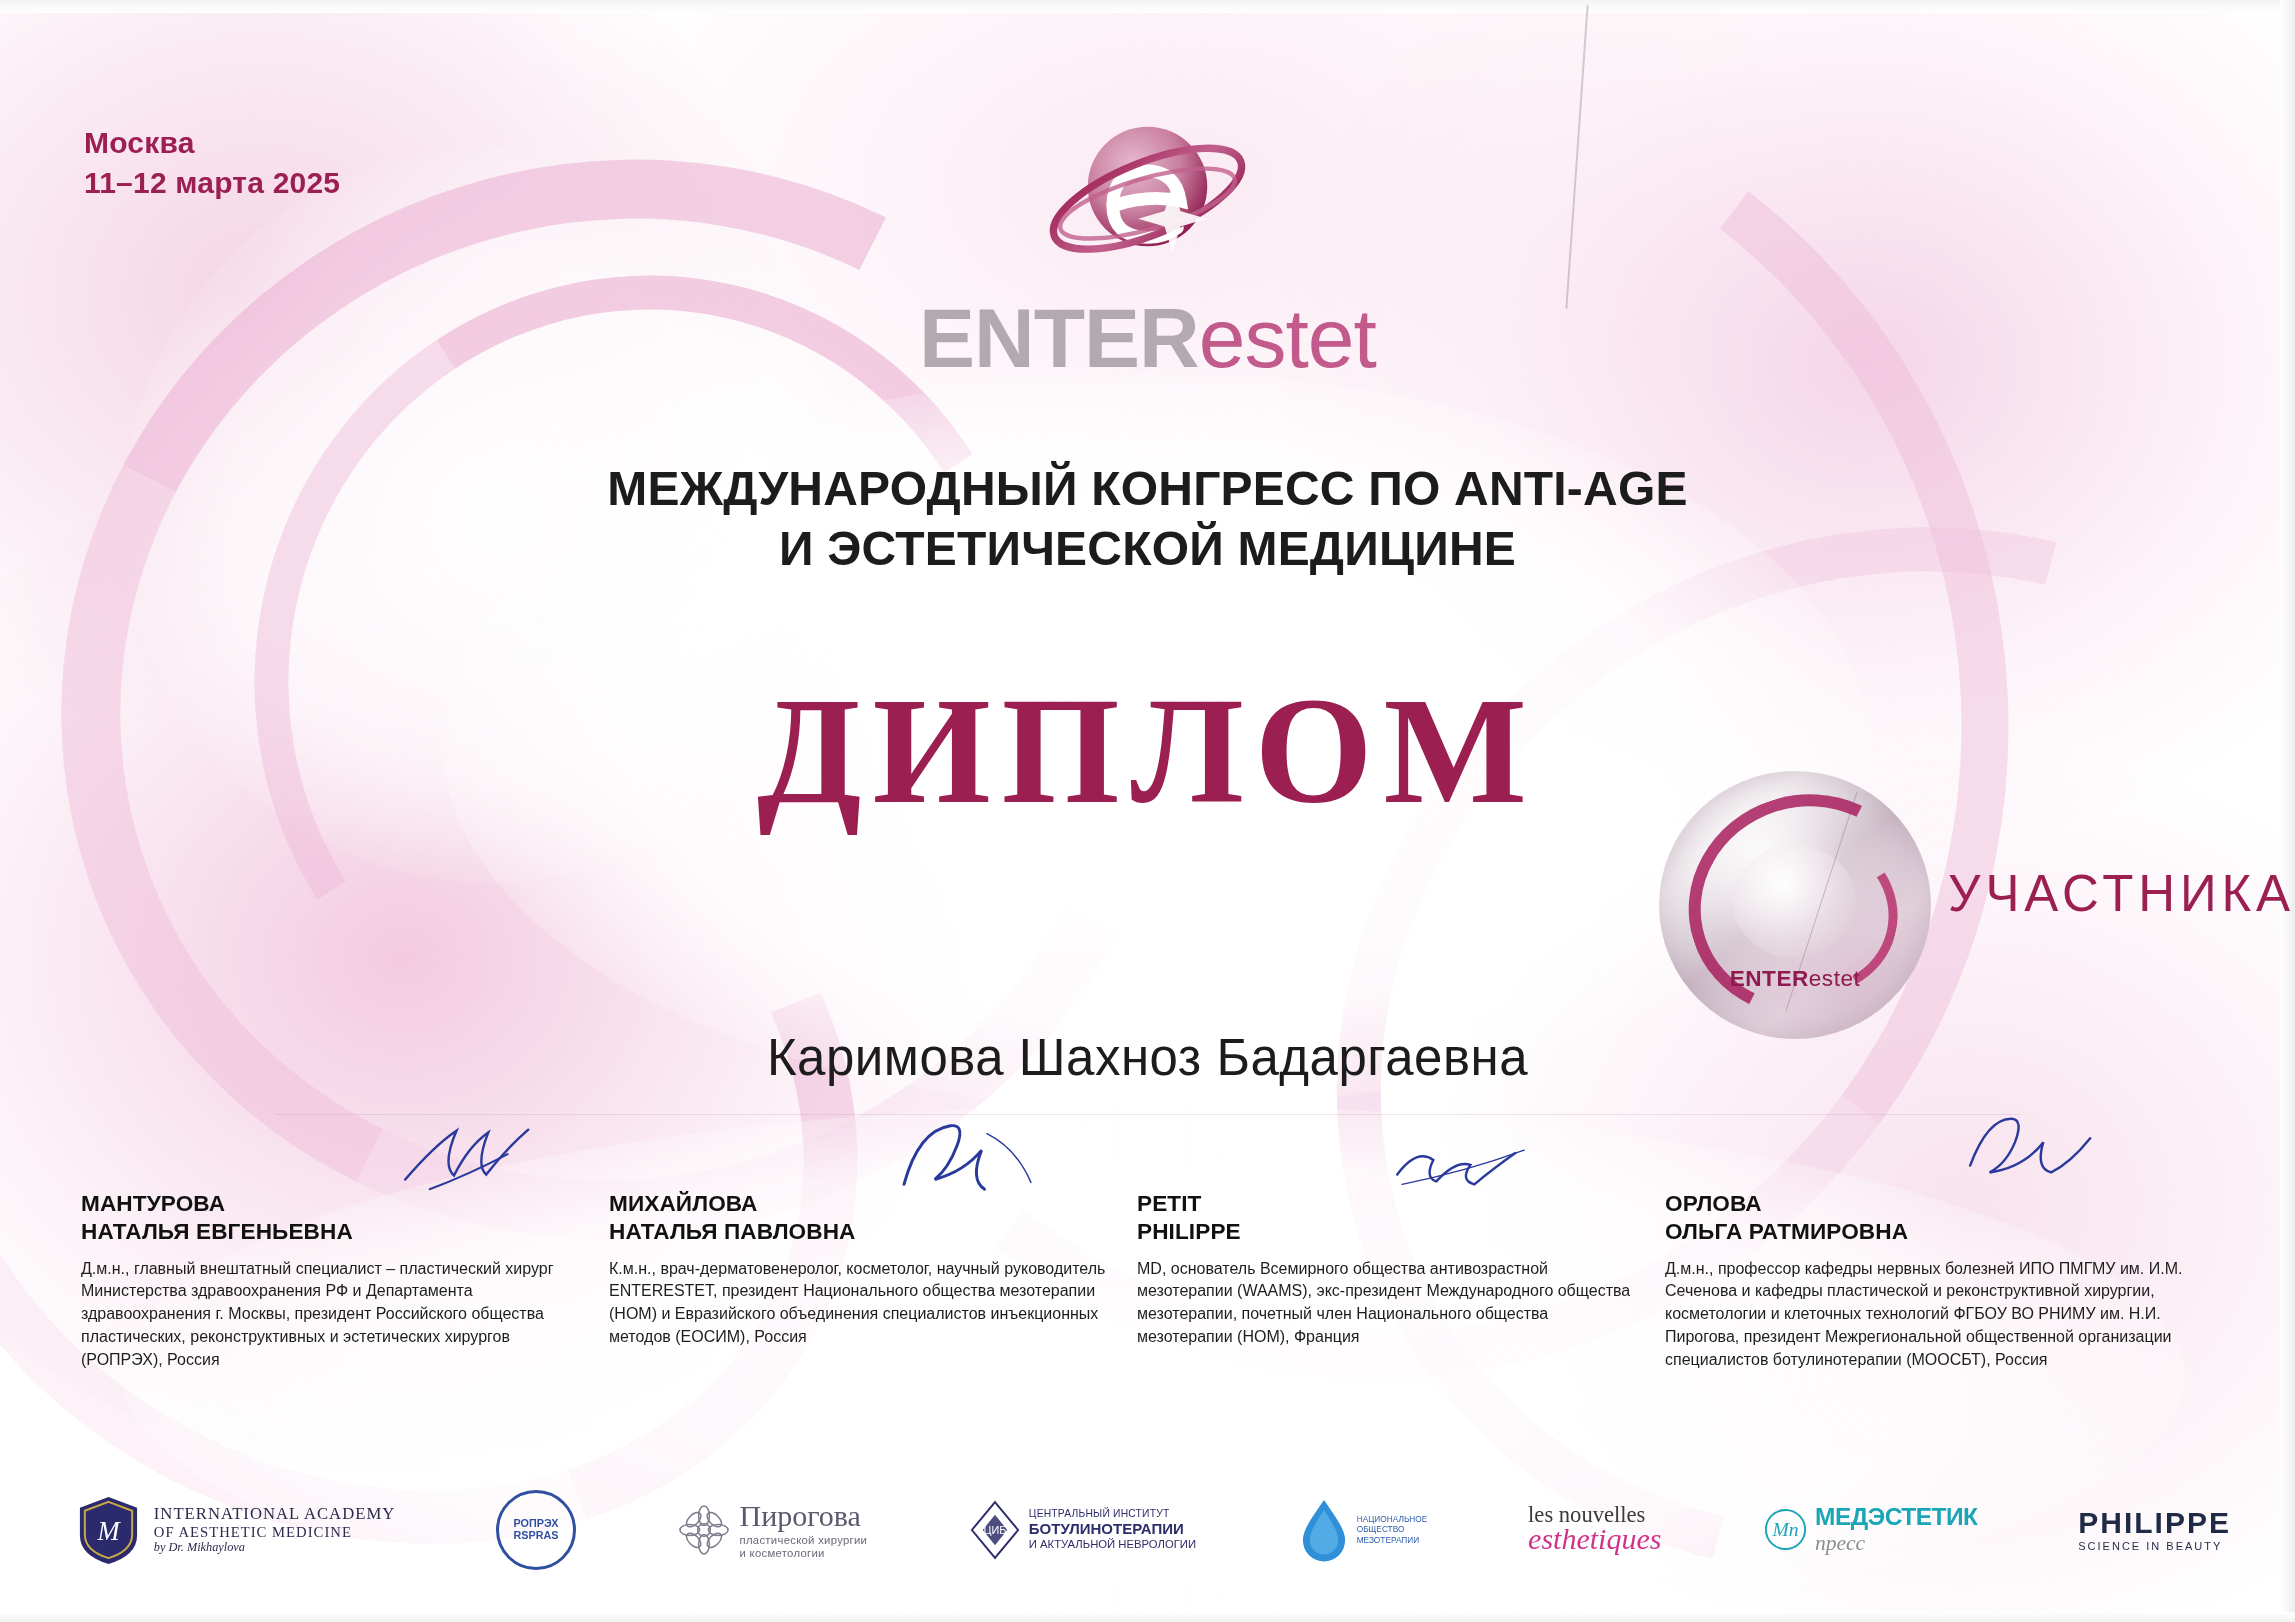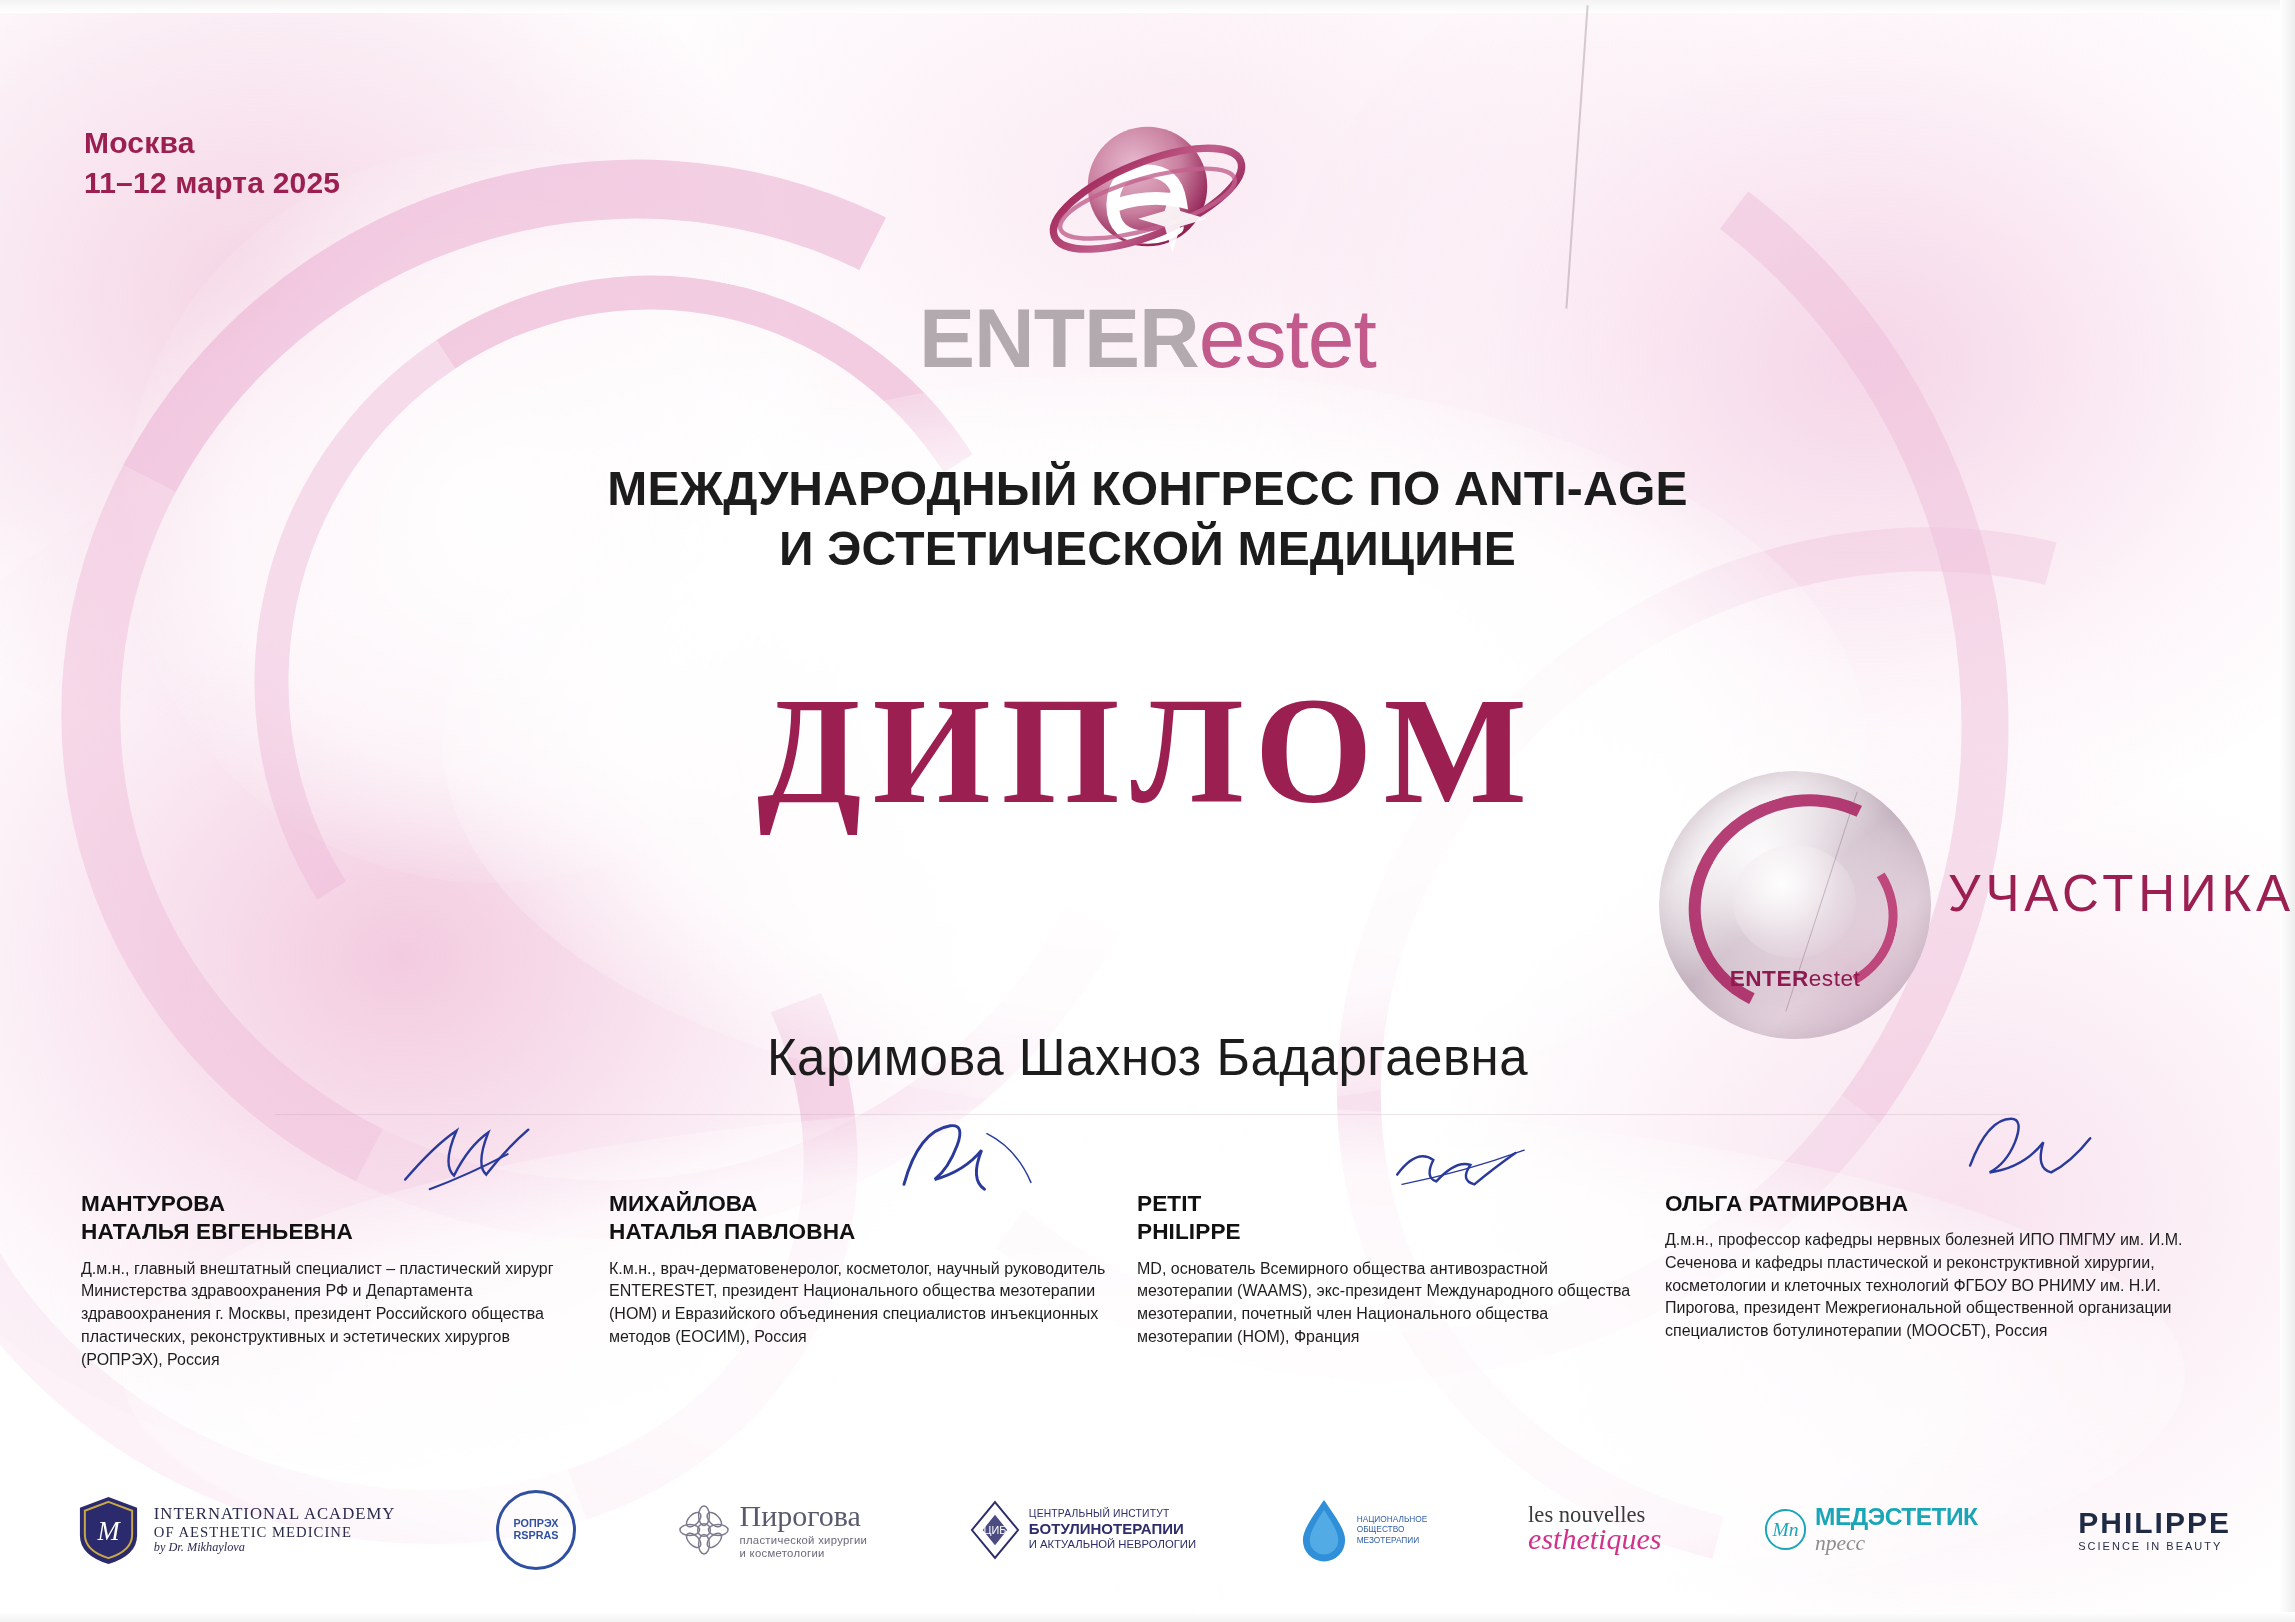--- a/index.html
+++ b/index.html
@@ -398,20 +398,21 @@
         <div>PHILIPPE</div>
       </div>
       <div class="signer-desc">MD, основатель Всемирного общества антивозрастной мезотерапии (WAAMS), экс-президент Международного общества мезотерапии, почетный член Национального общества мезотерапии (НОМ), Франция</div>
     </div>
 
     <div class="signer" style="width:540px; padding-right:0;">
       <svg class="sig-scribble" style="left:290px; top:-83px;" viewBox="0 0 330 170">
         <path d="M30 120 q36 -96 84 -96 q26 0 8 48 q-18 44 -52 62 q70 -10 110 -62 q-16 54 16 62 q40 -20 80 -70" fill="none" stroke="#2a3a9c" stroke-width="5" stroke-linecap="round"></path>
       </svg>
       <div class="signer-name">
+        <div>ОРЛОВА</div>
         <div>ОЛЬГА РАТМИРОВНА</div>
       </div>
       <div class="signer-desc">Д.м.н., профессор кафедры нервных болезней ИПО ПМГМУ им. И.М. Сеченова и кафедры пластической и реконструктивной хирургии, косметологии и клеточных технологий ФГБОУ ВО РНИМУ им. Н.И. Пирогова, президент Межрегиональной общественной организации специалистов ботулинотерапии (МООСБТ), Россия</div>
     </div>
 
   </div>
 
   <div class="footer-logos">
 
     <div class="flogo">

